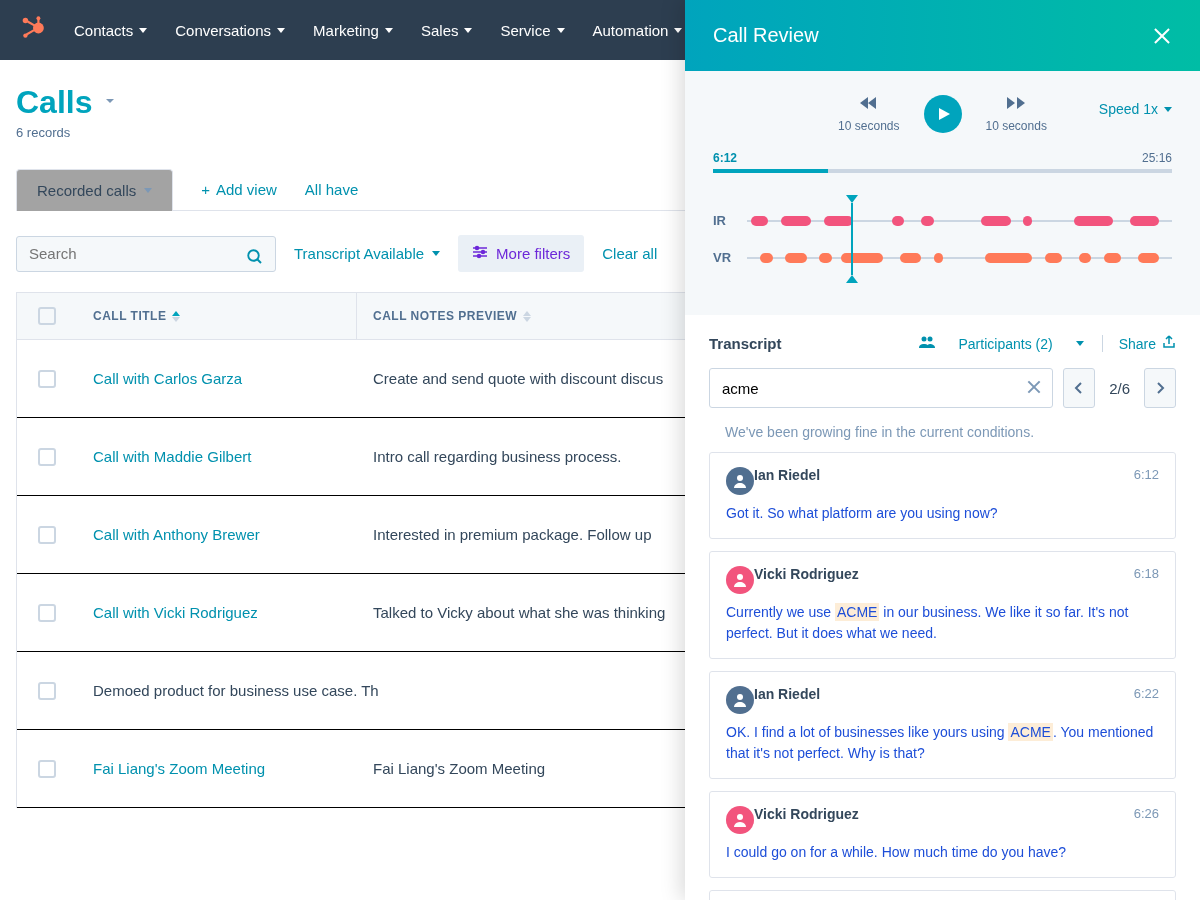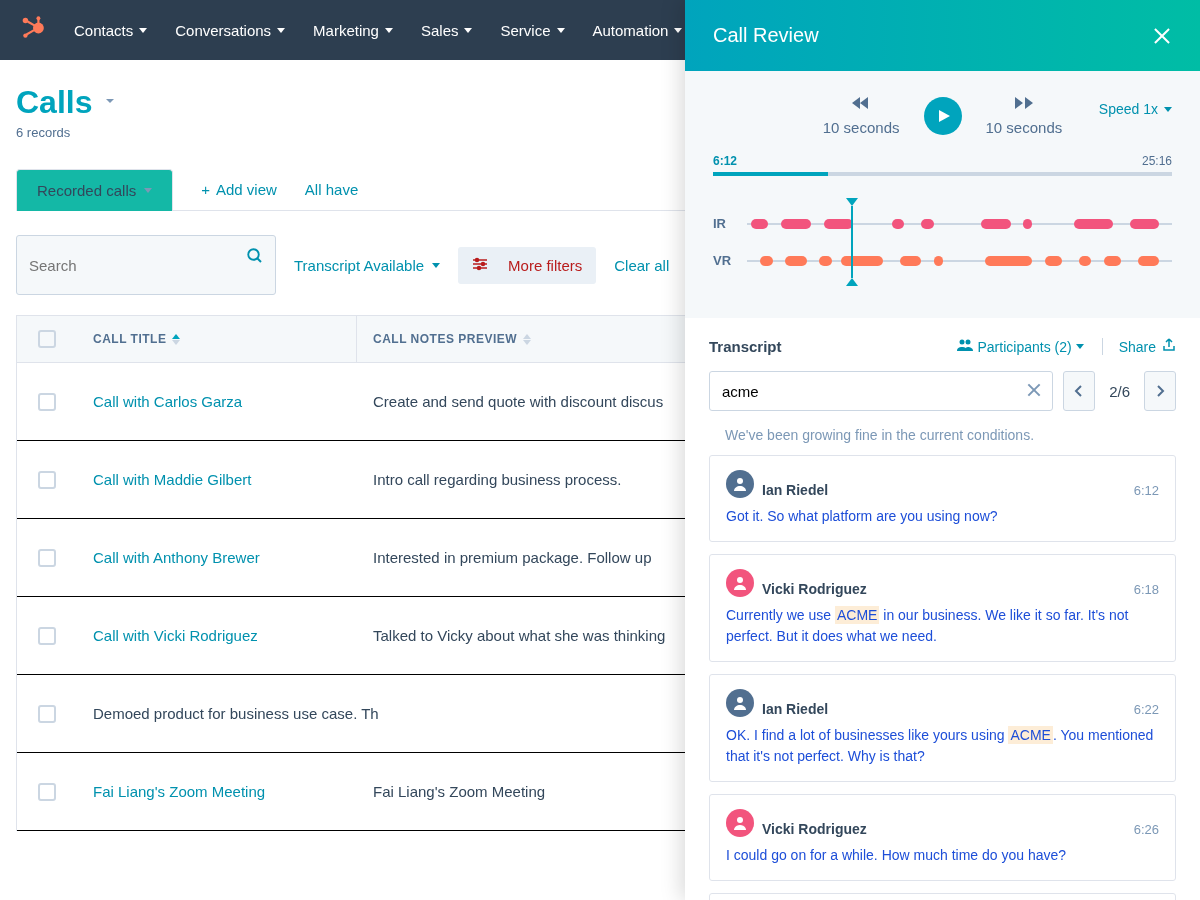--- a/index.html
+++ b/index.html
@@ -13,30 +13,30 @@
 
 
 .main { padding: 24px 16px; }
 .page-title-row { display: flex; align-items: center; gap: 10px; }
 .page-title { color: #00a4bd; font-size: 32px; font-weight: 600; }
 .page-title-caret { color: #7c98b6; }
 .records-count { color: #516f90; font-size: 13px; margin-top: 4px; }
 
 
 .tabs-row { display: flex; align-items: center; gap: 28px; margin-top: 28px; border-bottom: 1px solid #dfe3eb; }
-.tab { padding: 12px 20px; border: 1px solid #dfe3eb; border-bottom: none; background: #14b8a6; border-radius: 4px 4px 0 0; font-size: 15px; color: #33475b; display: flex; align-items: center; gap: 8px; cursor: pointer; position: relative; top: 1px; }
+.tab { padding: 12px 20px; border: 1px solid #dfe3eb; border-bottom: none; background: #a3a3a3; border-radius: 4px 4px 0 0; font-size: 15px; color: #33475b; display: flex; align-items: center; gap: 8px; cursor: pointer; position: relative; top: 1px; }
 .link-btn { color: #0091ae; font-size: 15px; cursor: pointer; display: flex; align-items: center; gap: 6px; }
 
 
 .filter-row { display: flex; align-items: center; gap: 18px; margin-top: 24px; }
 .search-box { position: relative; width: 260px; }
-.search-box input { width: 100%; height: 60px; padding: 0 40px 0 12px; border: 1px solid #cbd6e2; border-radius: 3px; font-size: 15px; color: #33475b; background: #f5f8fa; }
+.search-box input { width: 100%; height: 36px; padding: 0 40px 0 12px; border: 1px solid #cbd6e2; border-radius: 3px; font-size: 15px; color: #33475b; background: #f5f8fa; }
 .search-box .search-icon { position: absolute; right: 12px; top: 12px; color: #0091ae; }
 .filter-link { color: #0091ae; font-size: 15px; cursor: pointer; display: flex; align-items: center; gap: 8px; }
-.more-filters { background: #eaf0f6; padding: 10px 14px; border-radius: 3px; color: #b91c1c; font-size: 15px; cursor: pointer; display: flex; align-items: center; gap: 20px; }
+.more-filters { background: #eaf0f6; padding: 10px 14px; border-radius: 3px; color: #6d28d9; font-size: 15px; cursor: pointer; display: flex; align-items: center; gap: 8px; }
 
 
 .table { margin-top: 20px; border: 1px solid #dfe3eb; border-bottom: none; }
 .thead { display: flex; background: #f5f8fa; border-bottom: 1px solid #dfe3eb; }
 .th { padding: 14px 16px; font-size: 12px; font-weight: 600; color: #516f90; letter-spacing: 0.5px; display: flex; align-items: center; gap: 6px; }
 .th-check { width: 60px; justify-content: center; }
 .th-title { width: 280px; border-right: 1px solid #dfe3eb; }
 .th-notes { flex: 1; }
 .sort-icon { display: inline-flex; flex-direction: column; gap: 1px; }
 .sort-icon .up { width: 0; height: 0; border-left: 4px solid transparent; border-right: 4px solid transparent; border-bottom: 5px solid #00a4bd; }
@@ -56,55 +56,55 @@
 .close-x::before, .close-x::after { content: ''; position: absolute; width: 20px; height: 2px; background: #fff; top: 9px; left: 0; }
 .close-x::before { transform: rotate(45deg); }
 .close-x::after { transform: rotate(-45deg); }
 
 .player { background: #f5f8fa; padding: 24px 28px 28px; }
 .player-controls { display: flex; align-items: center; justify-content: center; gap: 24px; position: relative; }
 .control-group { display: flex; flex-direction: column; align-items: center; gap: 4px; }
 .skip-btn { color: #516f90; cursor: pointer; }
 .play-btn { width: 38px; height: 38px; border-radius: 50%; background: #00a4bd; display: flex; align-items: center; justify-content: center; cursor: pointer; }
 .play-btn svg { margin-left: 3px; }
-.skip-label { font-size: 15px; color: #516f90; }
+.skip-label { font-size: 12px; color: #516f90; }
 .speed { position: absolute; right: 0; top: 6px; color: #0091ae; font-size: 14px; cursor: pointer; display: flex; align-items: center; gap: 6px; }
 .timeline { margin-top: 18px; }
 .time-row { display: flex; justify-content: space-between; font-size: 12px; color: #516f90; margin-bottom: 4px; }
 .progress { height: 4px; background: #cbd6e2; position: relative; }
 .progress-fill { position: absolute; left: 0; top: 0; height: 100%; width: 25%; background: #00a4bd; }
 .tracks { margin-top: 40px; position: relative; }
 .track { display: flex; align-items: center; gap: 12px; margin-bottom: 22px; }
 .track-label { width: 22px; font-size: 13px; color: #516f90; font-weight: 600; }
 .track-bar { flex: 1; height: 2px; background: #cbd6e2; position: relative; }
 .seg { position: absolute; top: -4px; height: 10px; border-radius: 5px; }
 .seg.ir { background: #f2547d; }
 .seg.vr { background: #ff7a59; }
 .playhead { position: absolute; left: 30%; top: -10px; bottom: -10px; width: 2px; background: #00a4bd; }
 .playhead::before { content: ''; position: absolute; top: -8px; left: -5px; width: 0; height: 0; border-left: 6px solid transparent; border-right: 6px solid transparent; border-top: 8px solid #00a4bd; }
 .playhead::after { content: ''; position: absolute; bottom: -8px; left: -5px; width: 0; height: 0; border-left: 6px solid transparent; border-right: 6px solid transparent; border-bottom: 8px solid #00a4bd; }
 
 .transcript-section { flex: 1; overflow-y: auto; padding: 20px 24px; }
 .transcript-header { display: flex; justify-content: space-between; align-items: center; margin-bottom: 16px; }
 .transcript-title { font-size: 15px; font-weight: 600; color: #33475b; }
 .transcript-actions { display: flex; align-items: center; gap: 18px; }
-.participants { color: #0091ae; font-size: 14px; cursor: pointer; display: flex; align-items: center; gap: 4px; }
+.participants { color: #0091ae; font-size: 14px; cursor: pointer; display: flex; align-items: center; gap: 23px; }
 .share-link { color: #0091ae; font-size: 14px; cursor: pointer; display: flex; align-items: center; gap: 6px; border-left: 1px solid #cbd6e2; padding-left: 16px; }
 .search-row { display: flex; gap: 10px; margin-bottom: 16px; }
 .transcript-search { flex: 1; position: relative; }
 .transcript-search input { width: 100%; height: 40px; padding: 0 40px 0 12px; border: 1px solid #cbd6e2; border-radius: 3px; font-size: 15px; }
 .clear-x { position: absolute; right: 10px; top: 10px; width: 18px; height: 18px; cursor: pointer; color: #7c98b6; }
 .clear-x::before, .clear-x::after { content: ''; position: absolute; width: 16px; height: 2px; background: currentColor; top: 8px; left: 1px; }
 .clear-x::before { transform: rotate(45deg); }
 .clear-x::after { transform: rotate(-45deg); }
 .nav-btn { width: 32px; height: 40px; border: 1px solid #cbd6e2; background: #f5f8fa; border-radius: 3px; display: flex; align-items: center; justify-content: center; cursor: pointer; color: #516f90; }
 .search-count { display: flex; align-items: center; font-size: 15px; color: #33475b; padding: 0 4px; }
 
 .message { border: 1px solid #dfe3eb; border-radius: 3px; padding: 14px 16px; margin-bottom: 12px; }
-.msg-head { display: flex; align-items: flex-end; gap: 8px; margin-bottom: 8px; }
+.msg-head { display: flex; align-items: flex-start; gap: 0; margin-bottom: 8px; }
 .avatar { width: 28px; height: 28px; border-radius: 50%; display: flex; align-items: center; justify-content: center; color: #fff; font-size: 12px; font-weight: 600; flex-shrink: 0; }
 .avatar.ian { background: #516f90; }
 .avatar.vicki { background: #f2547d; }
 .msg-name { font-weight: 600; font-size: 14px; color: #33475b; flex: 1; }
 .msg-time { font-size: 13px; color: #7c98b6; }
 .msg-body { font-size: 14px; color: #1d4ed8; line-height: 1.5; }
 .msg-body .highlight { background: #fdedd7; padding: 1px 2px; }
 .snippet { color: #7c98b6; font-size: 14px; padding: 0 16px 12px; }
 </style>
 </head>

